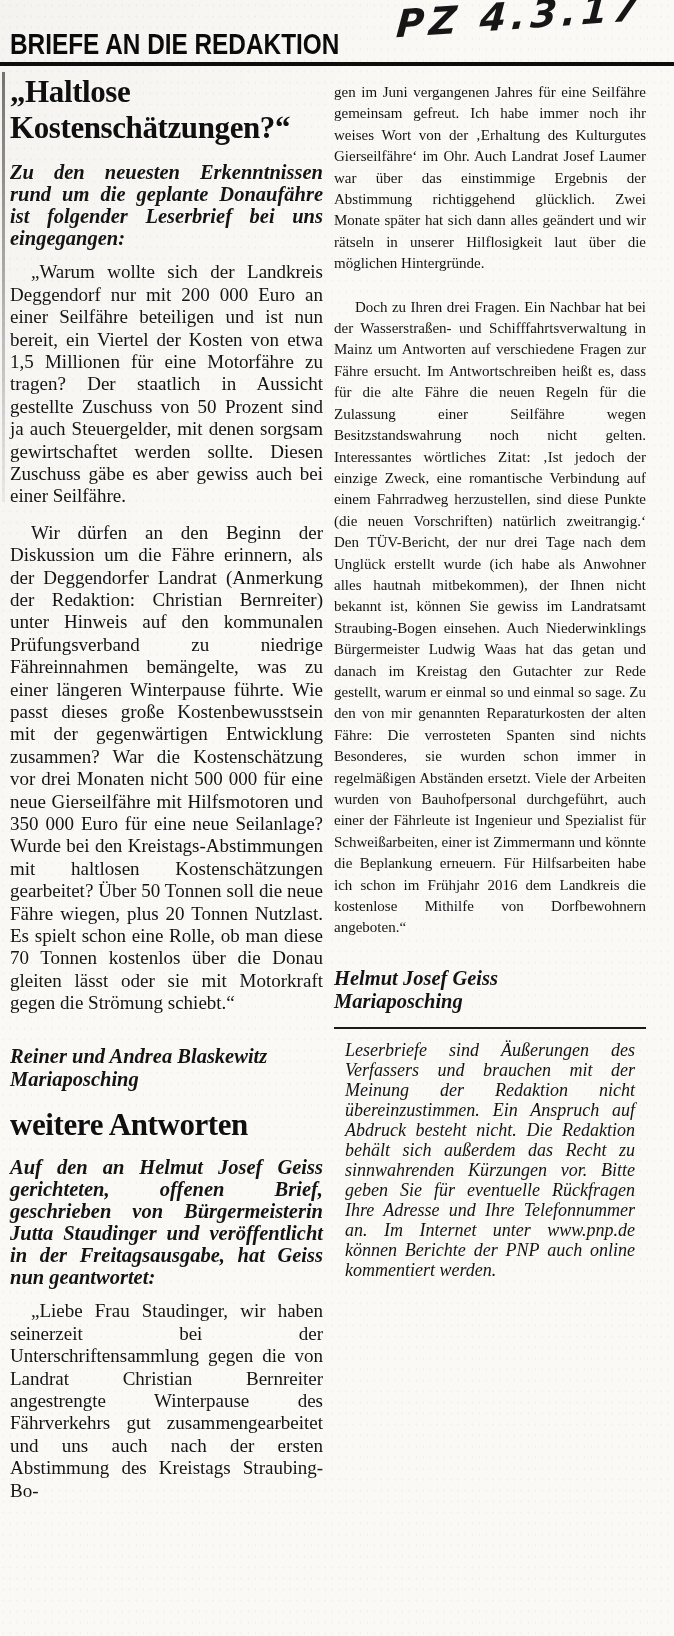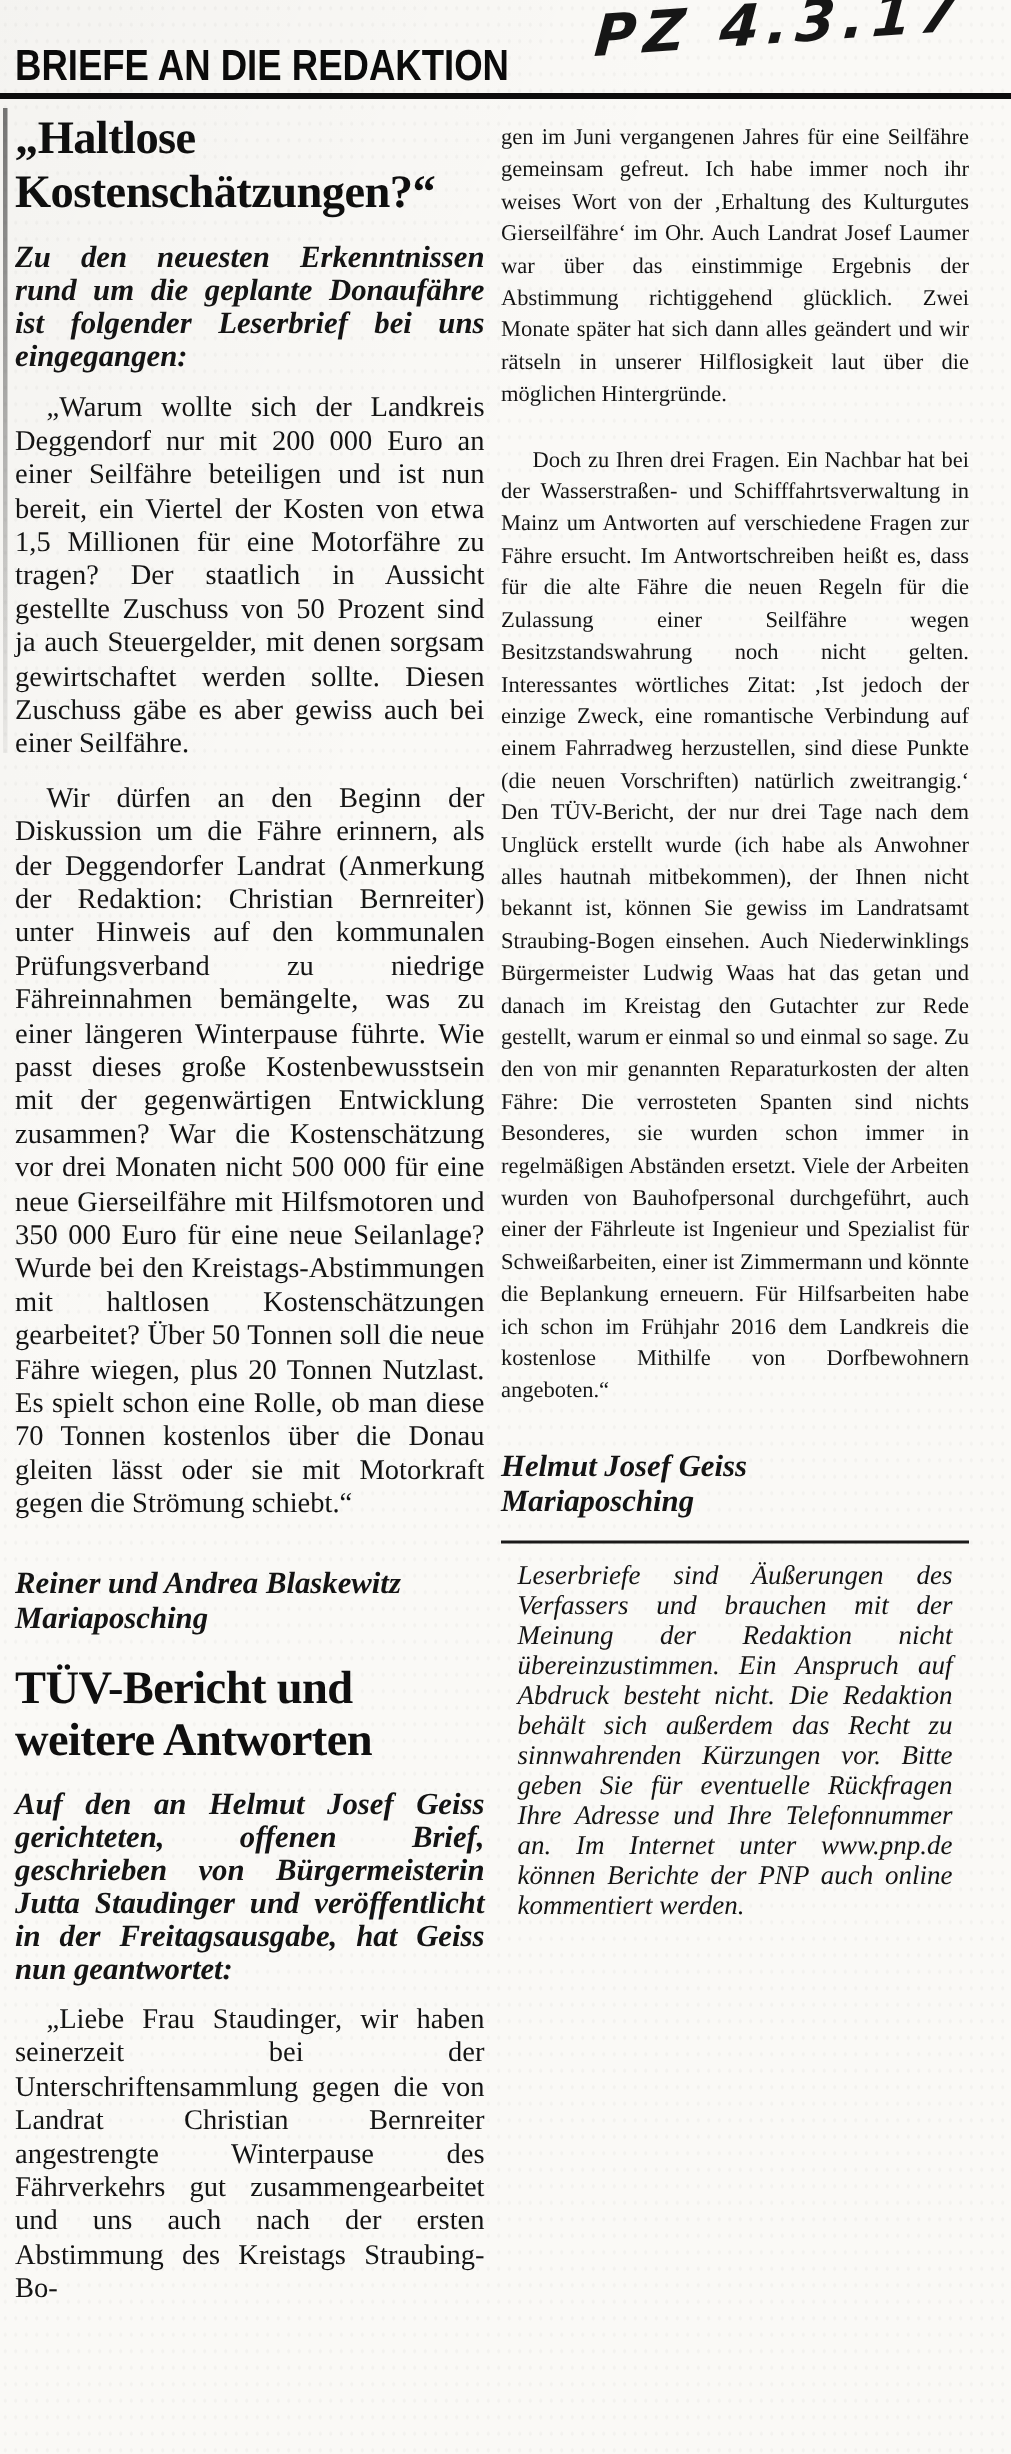--- a/index.html
+++ b/index.html
@@ -162,21 +162,20 @@
     <p class="body-p indent">„Warum wollte sich der Landkreis Deggendorf nur mit 200 000 Euro an einer Seilfähre beteiligen und ist nun bereit, ein Viertel der Kosten von etwa 1,5 Millionen für eine Motorfähre zu tragen? Der staatlich in Aussicht gestellte Zuschuss von 50 Prozent sind ja auch Steuergelder, mit denen sorgsam gewirtschaftet werden sollte. Diesen Zuschuss gäbe es aber gewiss auch bei einer Seilfähre.</p>
 
     <p class="body-p indent mb-big">Wir dürfen an den Beginn der Diskussion um die Fähre erinnern, als der Deggendorfer Landrat (Anmerkung der Redaktion: Christian Bernreiter) unter Hinweis auf den kommunalen Prüfungsverband zu niedrige Fähreinnahmen bemängelte, was zu einer längeren Winterpause führte. Wie passt dieses große Kostenbewusstsein mit der gegenwärtigen Entwicklung zusammen? War die Kostenschätzung vor drei Monaten nicht 500 000 für eine neue Gierseilfähre mit Hilfsmotoren und 350 000 Euro für eine neue Seilanlage? Wurde bei den Kreistags-Abstimmungen mit haltlosen Kostenschätzungen gearbeitet? Über 50 Tonnen soll die neue Fähre wiegen, plus 20 Tonnen Nutzlast. Es spielt schon eine Rolle, ob man diese 70 Tonnen kostenlos über die Donau gleiten lässt oder sie mit Motorkraft gegen die Strömung schiebt.“</p>
 
     <div class="signature">
       <span>Reiner und Andrea Blaskewitz</span>
       <span>Mariaposching</span>
     </div>
 
     <h1 class="headline" style="margin-bottom:14px;">
-      <span>TÜV-Bericht und</span>
       <span>weitere Antworten</span>
     </h1>
 
     <p class="intro">Auf den an Helmut Josef Geiss gerichteten, offenen Brief, geschrieben von Bürgermeisterin Jutta Staudinger und veröffentlicht in der Freitagsausgabe, hat Geiss nun geantwortet:</p>
 
     <p class="body-p indent" style="margin-bottom:12px;">„Liebe Frau Staudinger, wir haben seinerzeit bei der Unterschriftensammlung gegen die von Landrat Christian Bernreiter angestrengte Winterpause des Fährverkehrs gut zusammengearbeitet und uns auch nach der ersten Abstimmung des Kreistags Straubing-Bo-</p>
 
   </div>
 
   <div class="col col-right">

